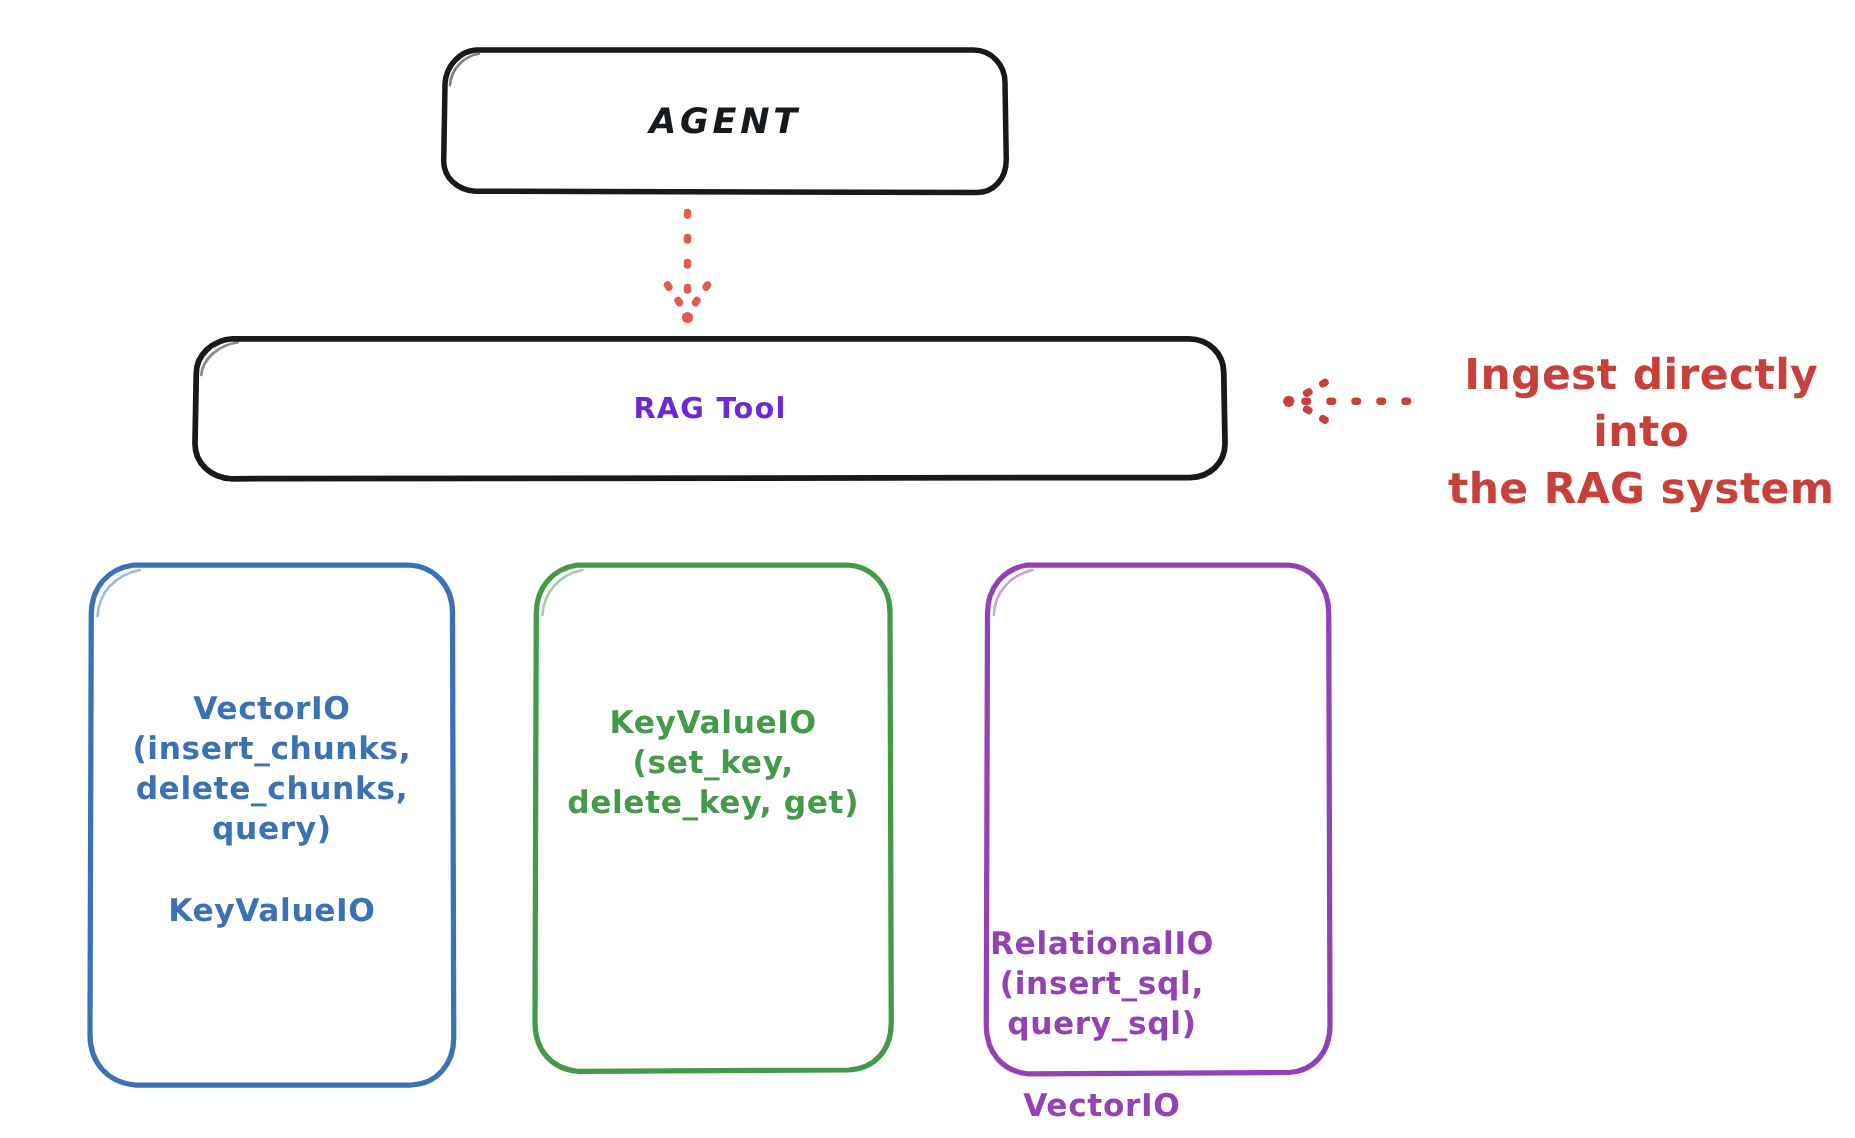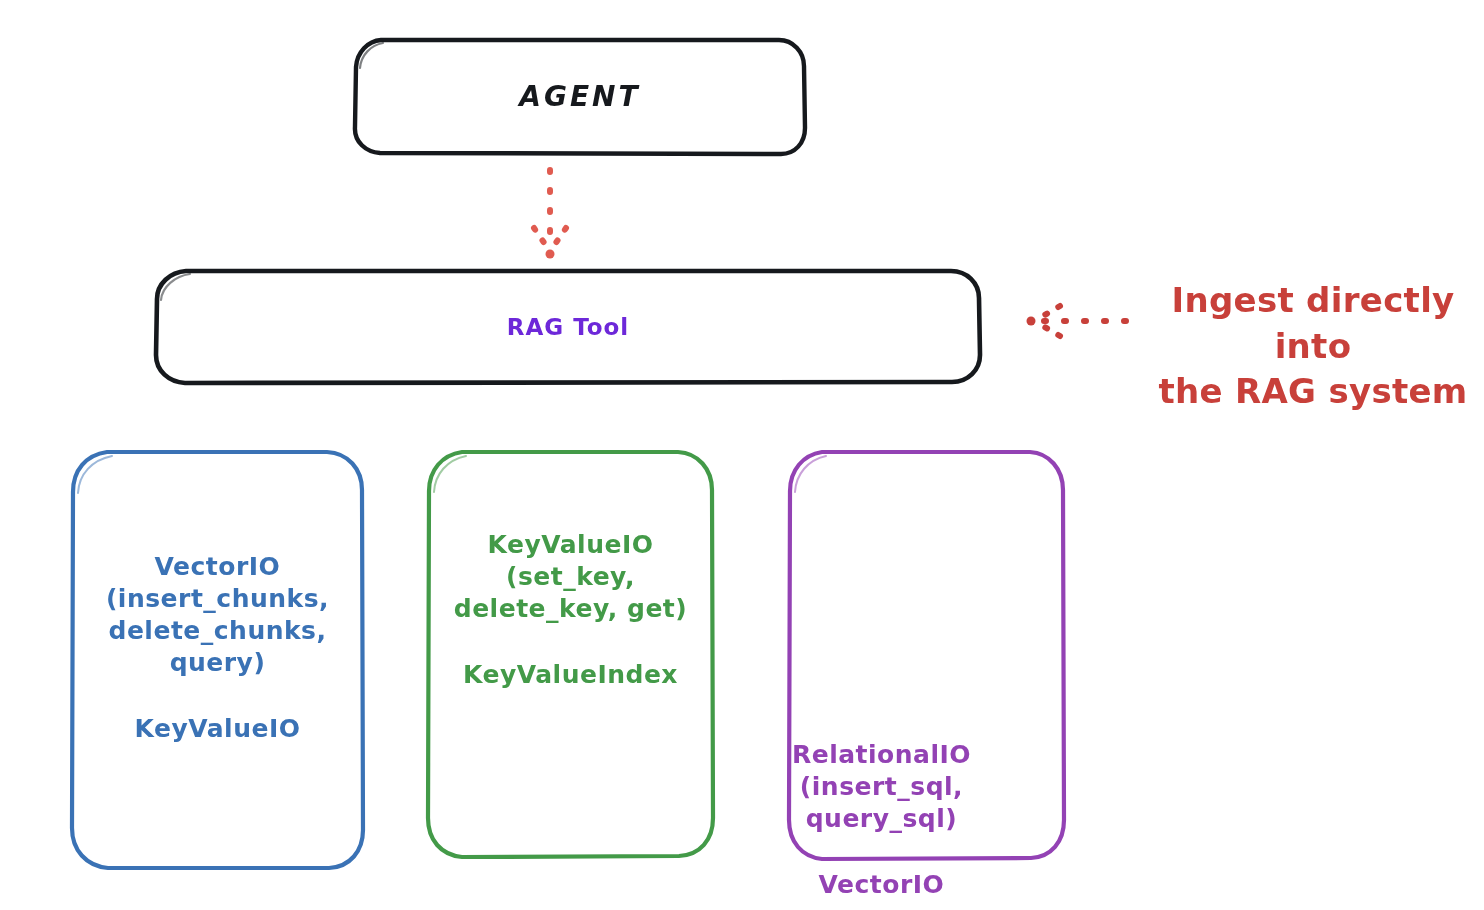--- a/index.html
+++ b/index.html
@@ -207,21 +207,20 @@
 query)</div>
       <div class="node-label sub">KeyValueIO</div>
     </div>
   </div>
 
   <div class="node leaf box-keyvalue">
     <div class="leaf-inner">
       <div class="node-label title">KeyValueIO
 (set_key,
 delete_key, get)</div>
-      <div class="node-label sub">KeyValueIndex</div>
     </div>
   </div>
 
   <div class="node leaf box-relational">
     <div class="leaf-inner">
       <div class="node-label title">RelationalIO
 (insert_sql,
 query_sql)</div>
       <div class="node-label sub">VectorIO</div>
     </div>

